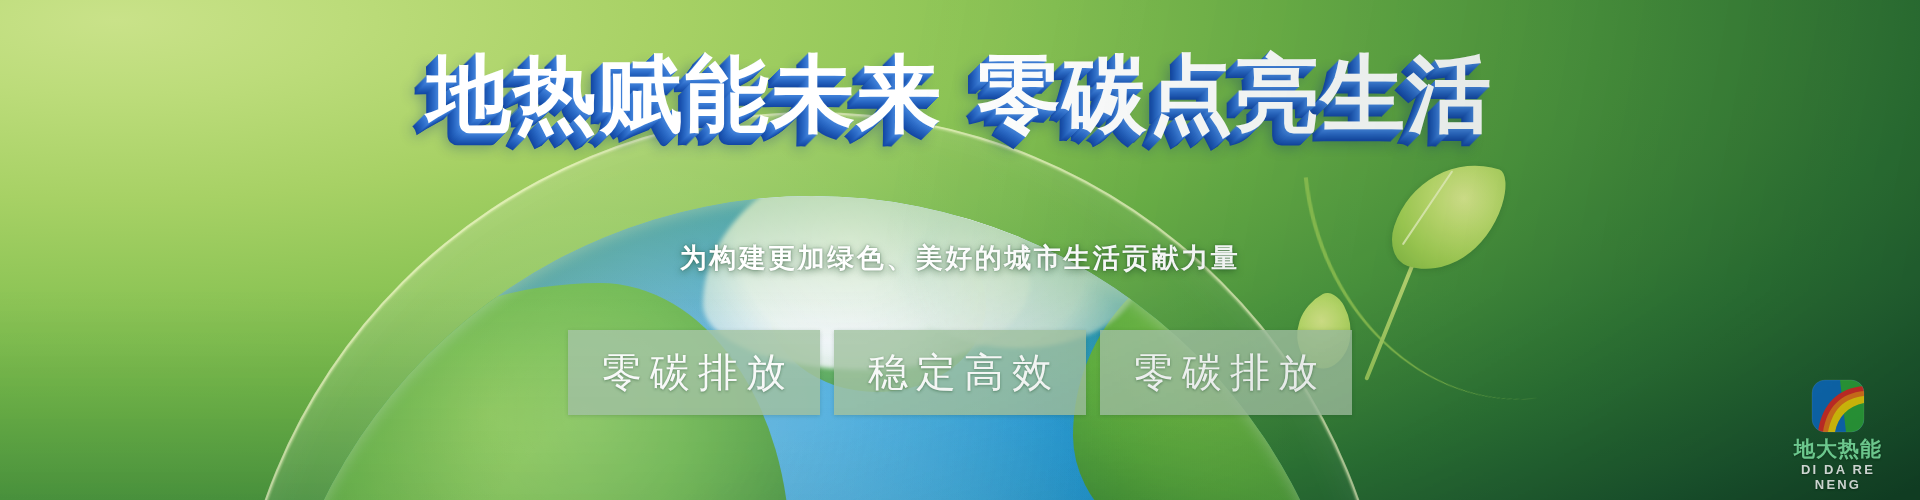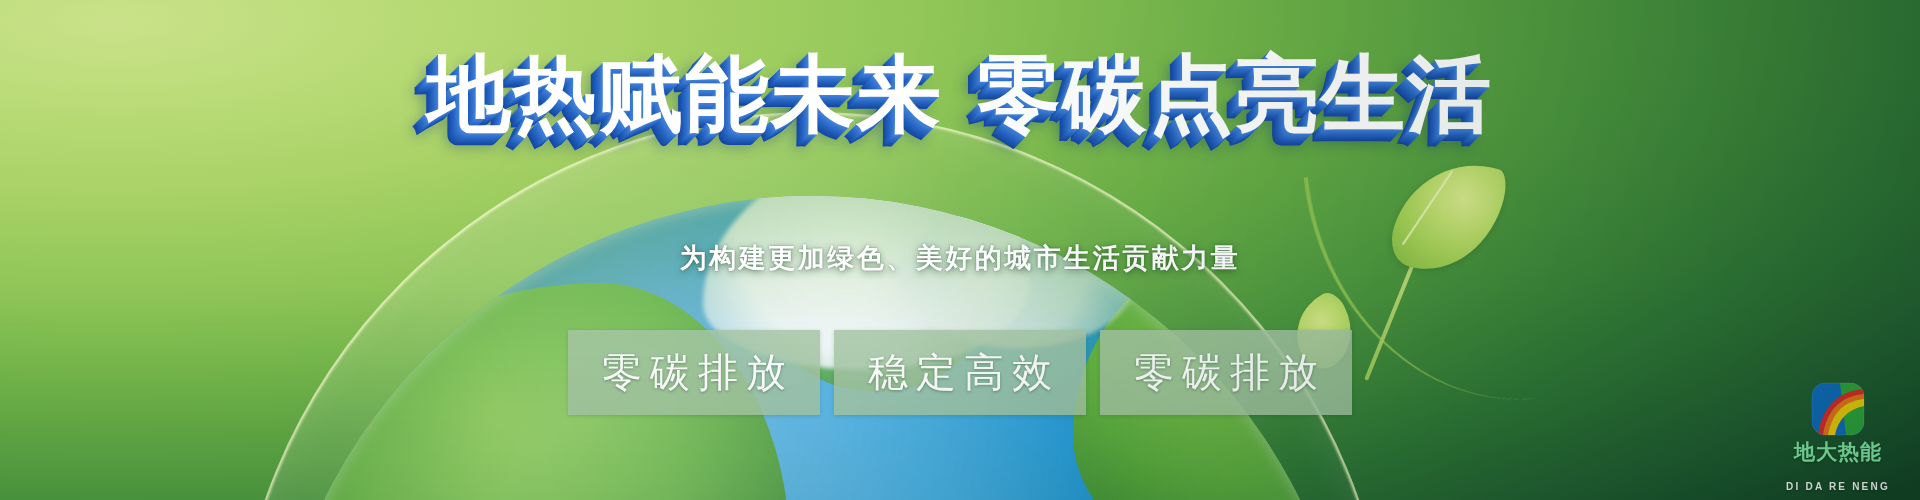--- a/index.html
+++ b/index.html
@@ -295,25 +295,25 @@
   }
   .logo-name {
     font-size: 21px;
     font-weight: 700;
     letter-spacing: 1px;
     color: #86efac;
     line-height: 1.05;
     text-shadow: 0 1px 2px rgba(8,40,20,0.6);
   }
   .logo-pinyin {
-    font-size: 10px;
+    font-size: 13px;
     font-weight: 700;
     letter-spacing: 2.2px;
     color: #ffffff;
-    margin-top: 18px;
+    margin-top: 2px;
     text-shadow: 0 1px 2px rgba(8,40,20,0.6);
   }
 </style>
 </head>
 <body>
 
 <div class="banner">
 
   <div class="bg-base"></div>
 

